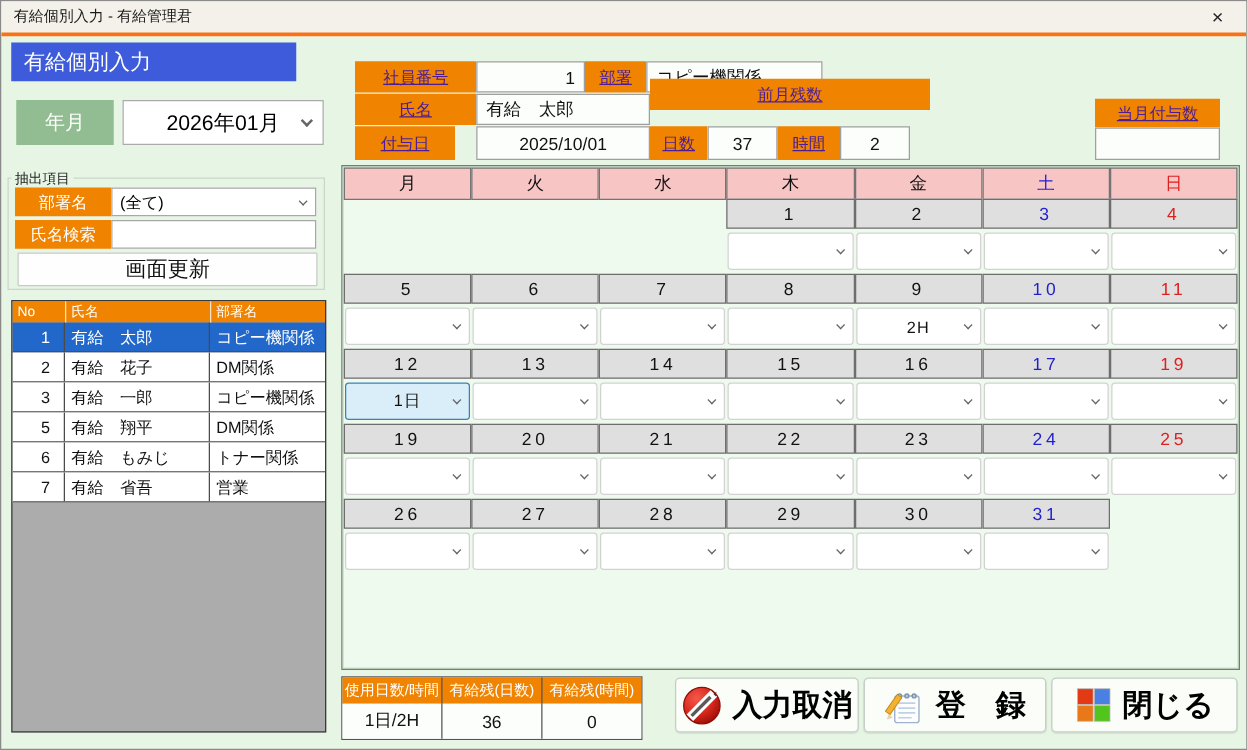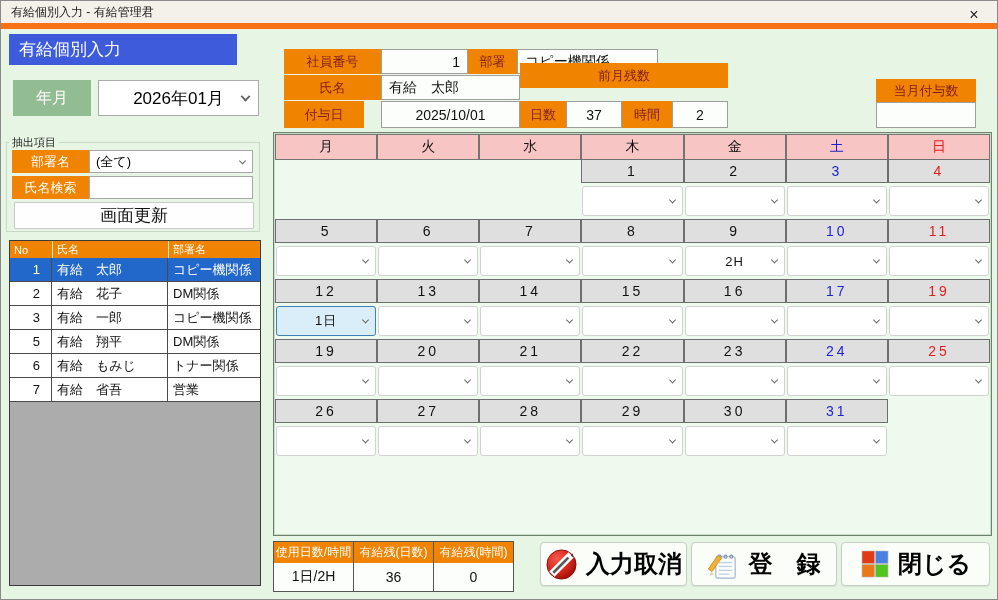--- a/index.html
+++ b/index.html
@@ -9,21 +9,21 @@
     --sel-blue:#2268CA;
     --sat:#2222CC;
     --sun:#DD2020;
     --winbg:#E7F5E5;
   }
   *{box-sizing:border-box;margin:0;padding:0;font-family:"Liberation Sans","DejaVu Sans",sans-serif;}
   body{background:#fff;}
   #window{position:relative;width:998px;height:600px;background:var(--winbg);border:1px solid #8a8a8a;overflow:hidden;}
 
   
-  .titlebar{position:absolute;left:0;top:0;width:100%;height:28px;background:#F4F1EA;display:flex;align-items:center;border-bottom:6px solid #f97316;}
+  .titlebar{position:absolute;left:0;top:0;width:100%;height:28px;background:#F4F1EA;display:flex;align-items:center;border-bottom:3px solid #f97316;}
   .titlebar .title{font-size:12px;color:#1a1a1a;padding-left:10px;}
   .close-btn{position:absolute;right:0;top:0;width:46px;height:28px;display:flex;align-items:center;justify-content:center;font-size:16px;color:#222;}
 
   
   .panel-title{position:absolute;left:8px;top:33px;width:228px;height:31px;background:var(--panel-blue);color:#fff;font-size:17px;line-height:31px;padding-left:10px;}
   .ym-label{position:absolute;left:12px;top:79px;width:78px;height:36px;background:var(--label-green);color:#fff;font-size:16px;display:flex;align-items:center;justify-content:center;}
   .ym-select{position:absolute;left:97px;top:79px;width:161px;height:36px;background:#fff;border:1px solid #ABABAB;font-size:17px;display:flex;align-items:center;justify-content:center;}
   .chev{position:absolute;right:9px;top:50%;width:7px;height:7px;border-right:2px solid #666;border-bottom:2px solid #666;transform:translateY(-70%) rotate(45deg);}
   .chev.sm{width:5px;height:5px;right:7px;border-right-width:1.5px;border-bottom-width:1.5px;}
 
@@ -45,21 +45,21 @@
   .hc.c-name{width:116px;}
   .hc.c-dept{width:92px;flex:1;}
   .emp-row{display:flex;height:24px;background:#fff;border-bottom:1px solid #4a4a4a;font-size:13px;color:#111;}
   .emp-row.selected{background:var(--sel-blue);color:#fff;}
   .emp-cell{display:flex;align-items:center;}
   .emp-cell.no{width:42px;justify-content:flex-end;padding-right:11px;border-right:1px solid #4a4a4a;}
   .emp-cell.name{width:116px;padding-left:5px;border-right:1px solid #4a4a4a;}
   .emp-cell.dept{flex:1;padding-left:5px;}
 
   
-  .o-label{position:absolute;background:var(--orange);color:#7f1d1d;font-size:13px;display:flex;align-items:center;justify-content:center;}
+  .o-label{position:absolute;background:var(--orange);color:#4c1d95;font-size:13px;display:flex;align-items:center;justify-content:center;text-decoration:underline;}
   .v-box{position:absolute;background:#FCFEFB;border:1px solid #9F9F9F;font-size:14px;display:flex;align-items:center;color:#111;}
   .v-right{justify-content:flex-end;padding-right:7px;}
   .v-left{justify-content:flex-start;padding-left:7px;}
   .v-center{justify-content:center;}
 
   
   .calendar{position:absolute;left:272px;top:131px;width:719px;height:404px;background:#EFFAEF;border:1px solid #6F806F;box-shadow:0 0 0 1px #C9DEC9 inset;}
   .cal-grid{position:absolute;left:1px;top:1px;width:715px;}
   .cal-row{display:grid;grid-template-columns:repeat(7,1fr);}
   .cal-head{height:26px;background:#F8C5C5;border:1px solid #747474;font-size:14px;display:flex;align-items:center;justify-content:center;color:#111;}
@@ -158,21 +158,21 @@
       </div>
   </div>
 
   <div class="o-label" style="left:283px;top:48px;width:97px;height:25px;">社員番号</div>
   <div class="v-box v-right" style="left:380px;top:48px;width:87px;height:25px;">1</div>
   <div class="o-label" style="left:467px;top:48px;width:49px;height:25px;">部署</div>
   <div class="v-box v-left" style="left:516px;top:48px;width:141px;height:25px;">コピー機関係</div>
 
   <div class="o-label" style="left:283px;top:74px;width:97px;height:25px;">氏名</div>
   <div class="v-box v-left" style="left:380px;top:74px;width:139px;height:25px;">有給　太郎</div>
-  <div class="o-label" style="left:519px;top:62px;width:208px;height:25px;">前月残数</div>
+  <div class="o-label" style="left:519px;top:62px;width:224px;height:25px;">前月残数</div>
 
   <div class="o-label" style="left:283px;top:100px;width:80px;height:27px;">付与日</div>
   <div class="v-box v-center" style="left:380px;top:100px;width:139px;height:27px;">2025/10/01</div>
   <div class="o-label" style="left:519px;top:100px;width:46px;height:27px;">日数</div>
   <div class="v-box v-center" style="left:565px;top:100px;width:56px;height:27px;">37</div>
   <div class="o-label" style="left:621px;top:100px;width:50px;height:27px;">時間</div>
   <div class="v-box v-center" style="left:671px;top:100px;width:56px;height:27px;">2</div>
 
   <div class="o-label" style="left:875px;top:78px;width:100px;height:23px;">当月付与数</div>
   <div class="v-box v-center" style="left:875px;top:101px;width:100px;height:26px;"></div>

